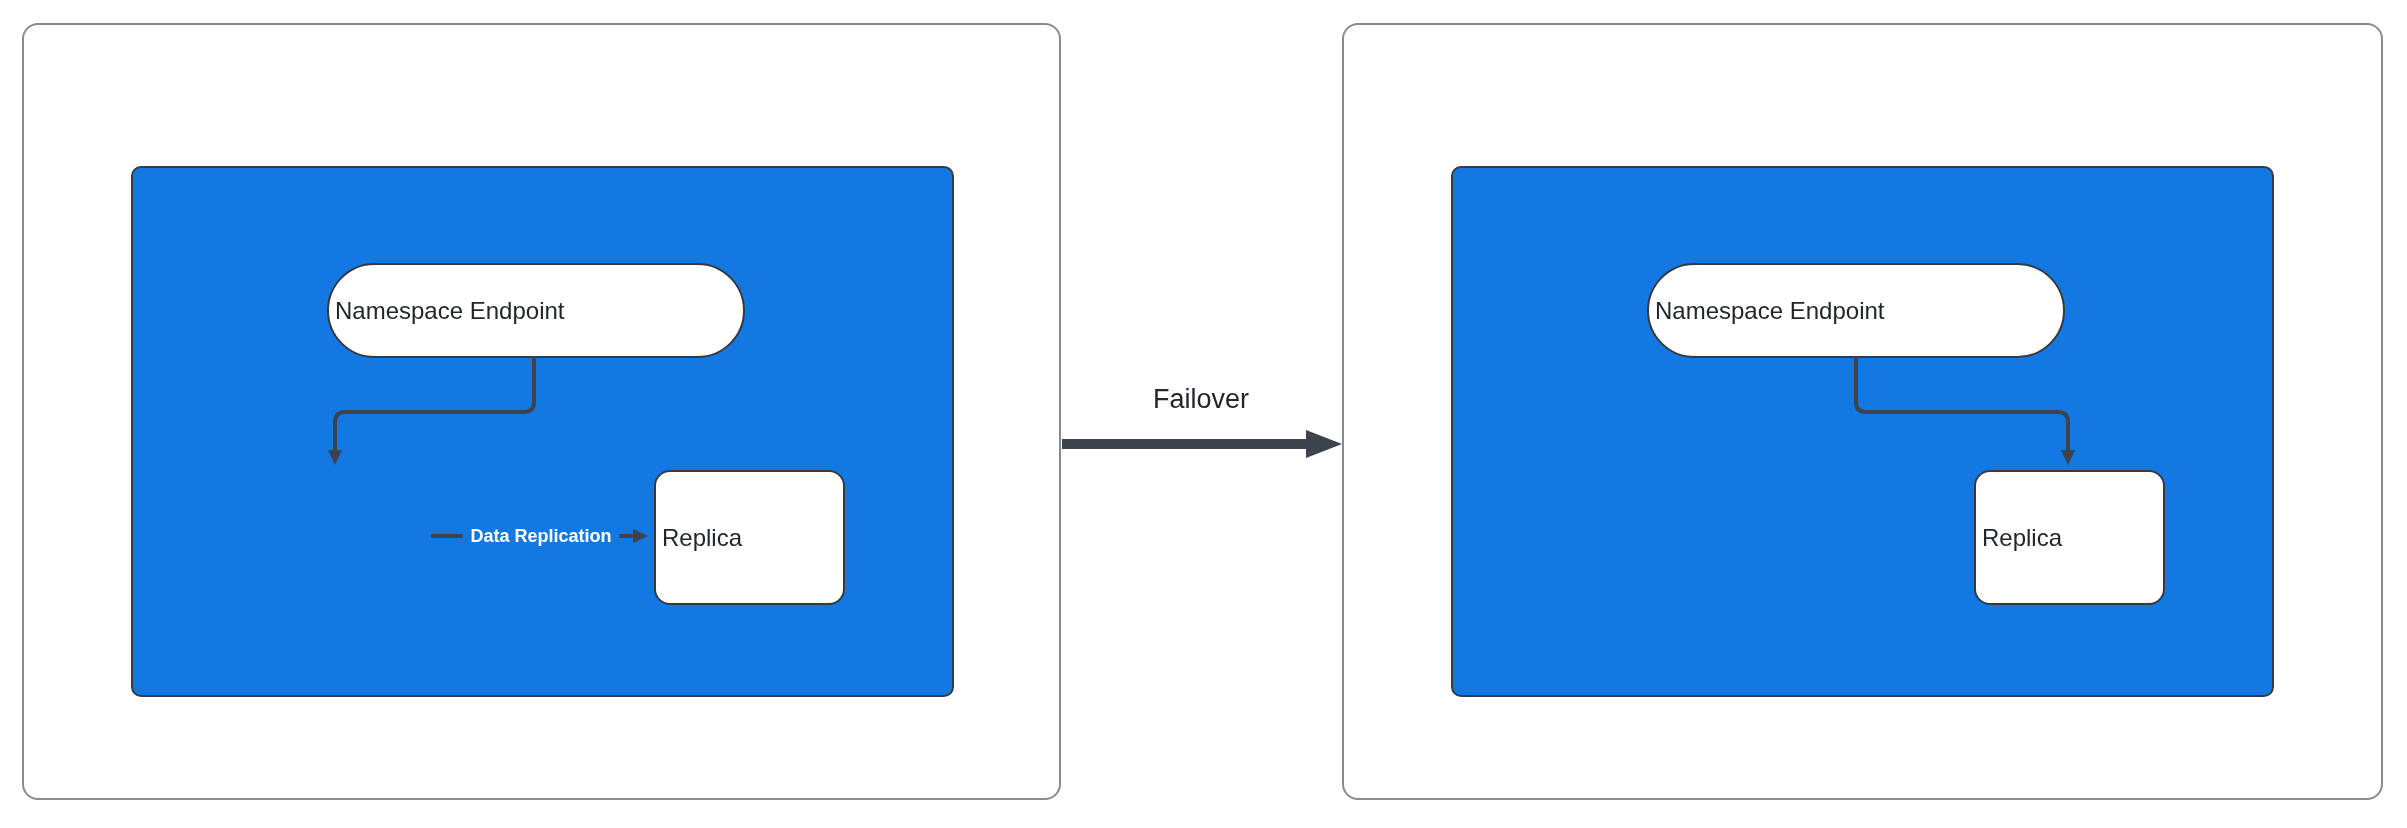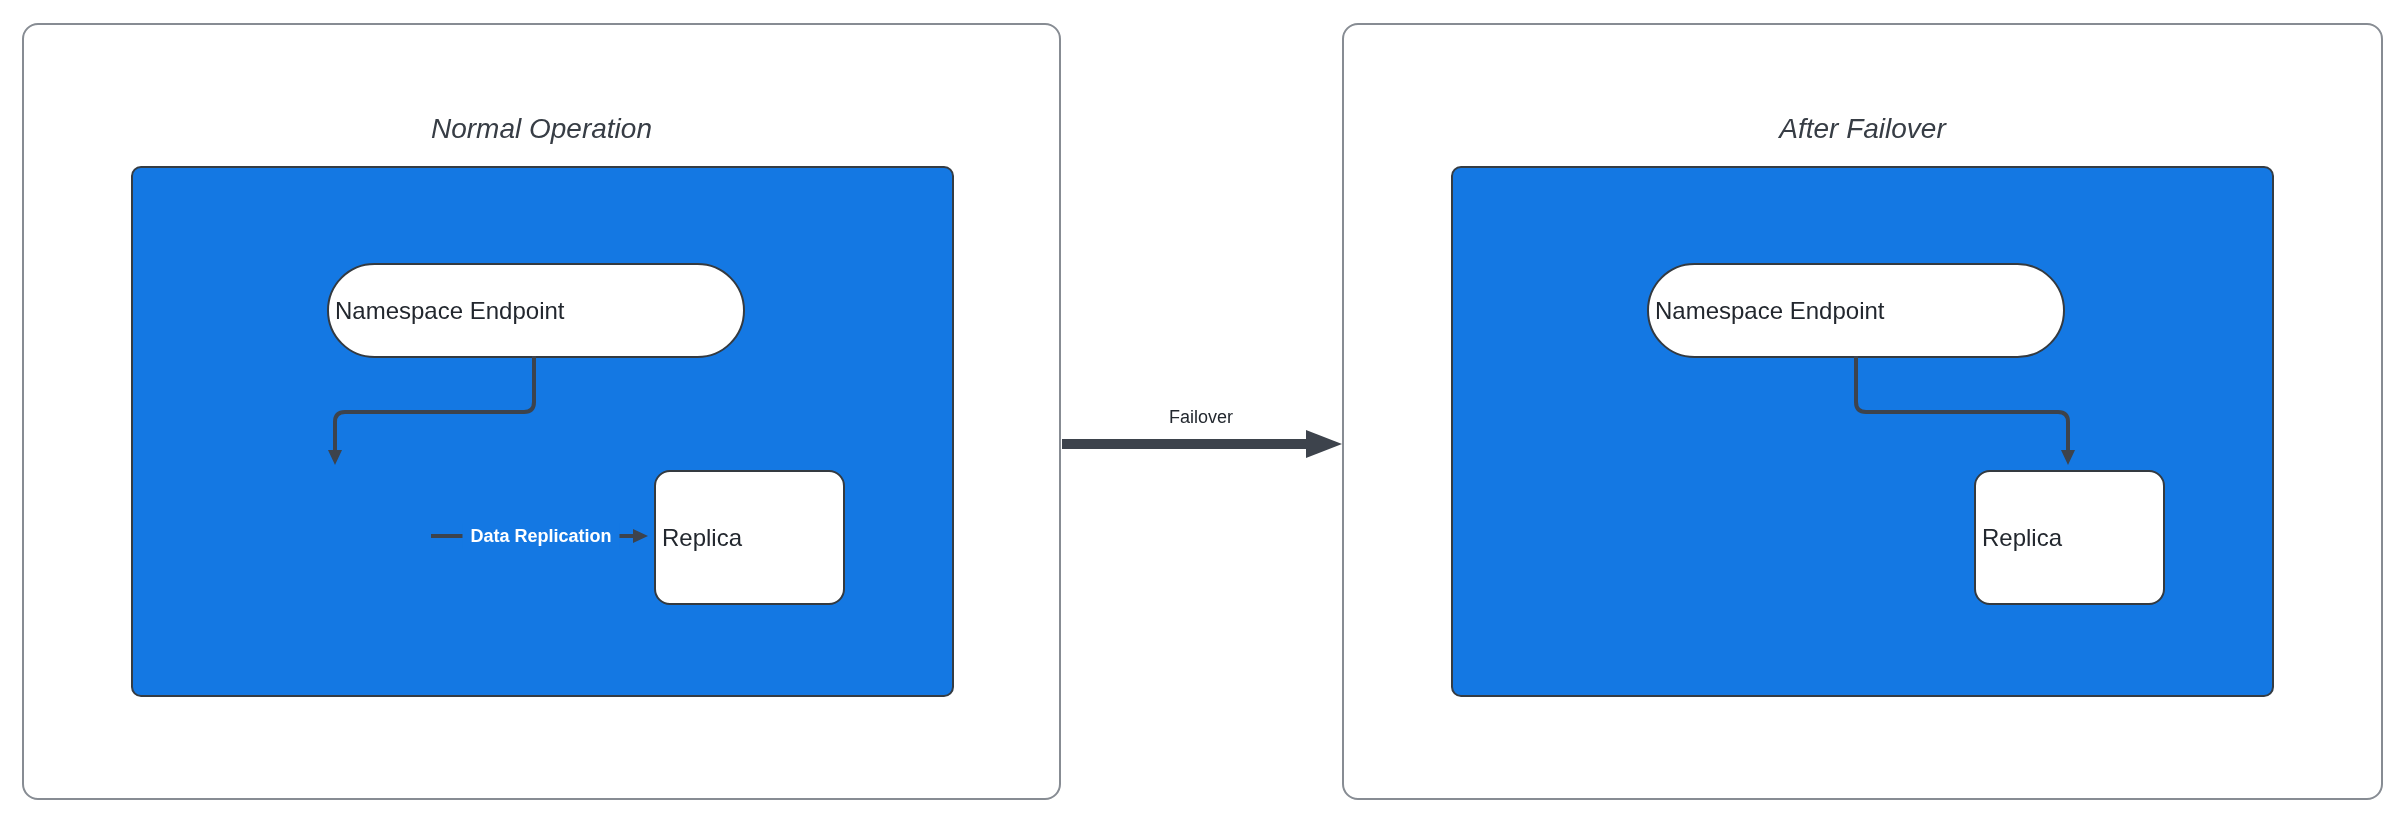--- a/index.html
+++ b/index.html
@@ -78,48 +78,46 @@
     transform:translate(-50%,-50%);
     background:var(--cluster-fill);
     color:var(--edge-label-text);
     font-weight:bold;
     font-size:18px;
     padding:2px 8px;
     white-space:nowrap;
     z-index:5;
   }
   .failover-label{
-    position:absolute;left:1201px;top:417px;
+    position:absolute;left:1201px;top:399px;
     transform:translate(-50%,-50%);
     background:var(--page-bg);
     color:var(--node-text);
-    font-size:18px;
+    font-size:27px;
     padding:0 6px;
     white-space:nowrap;
     z-index:5;
   }
 </style>
 </head>
 <body>
 
 <div class="stage">
 
   <section class="panel panel-left">
-    <div class="panel-title">Normal Operation</div>
     <div class="cluster"></div>
     <div class="node pill">
       <span>Namespace Endpoint</span>
     </div>
     <div class="node box box-replica-l">
       <span>Replica</span>
     </div>
   </section>
 
   <section class="panel panel-right">
-    <div class="panel-title">After Failover</div>
     <div class="cluster"></div>
     <div class="node pill">
       <span>Namespace Endpoint</span>
     </div>
     <div class="node box box-replica-r">
       <span>Replica</span>
     </div>
   </section>
 
   <svg class="connectors" viewBox="0 0 2407 828" xmlns="http://www.w3.org/2000/svg">

